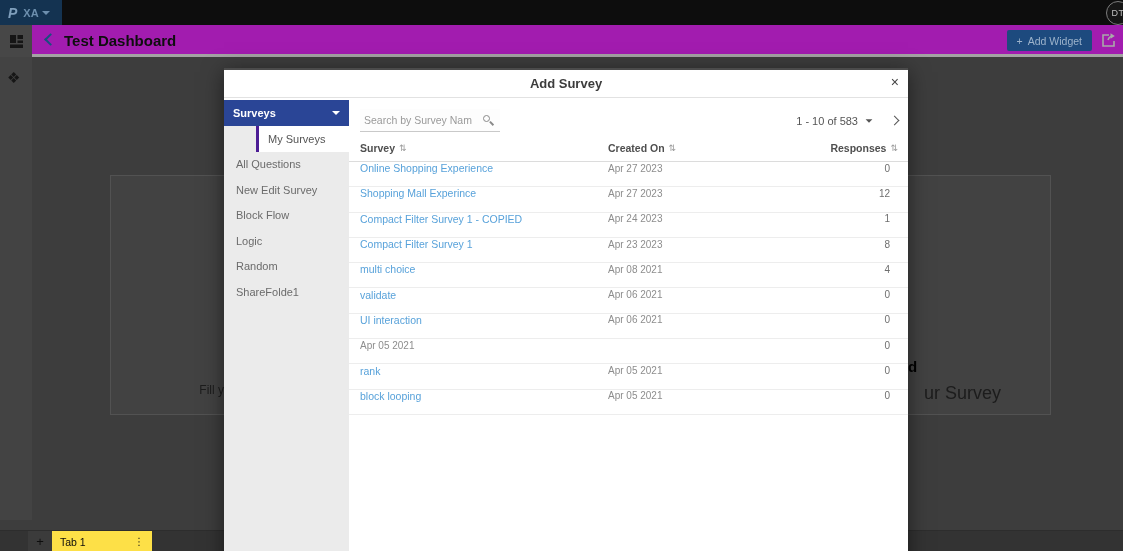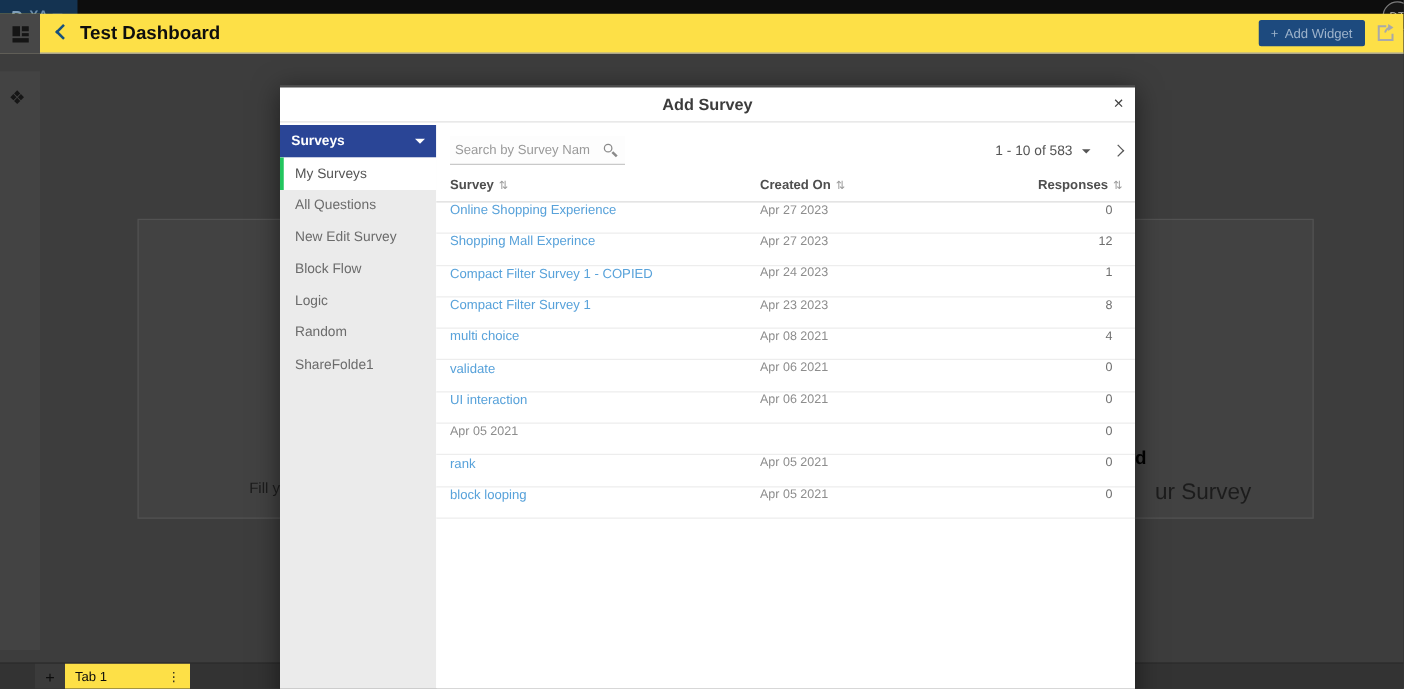--- a/index.html
+++ b/index.html
@@ -13,21 +13,21 @@
   .topbar { position:absolute; left:0; top:0; width:100%; height:25px; background:#0d0d0d; z-index:1; }
   .brand { position:absolute; left:0; top:0; width:62px; height:25px; background:#143351;
            display:flex; align-items:center; padding-left:8px; gap:6px; }
   .brand-logo { color:#7f9fbc; font-weight:700; font-size:14px; font-style:italic; }
   .brand-product { color:#6d8fae; font-size:11px; font-weight:600; display:flex; align-items:center; gap:3px; }
   .caret-down { width:0; height:0; border-left:4px solid transparent; border-right:4px solid transparent; border-top:4px solid #6d8fae; display:inline-block; }
   .avatar { position:absolute; right:-7px; top:1px; width:24px; height:24px; border-radius:50%;
             border:1px solid #7c7c7c; background:#161616; color:#c0c0c0; font-size:9px;
             display:flex; align-items:center; justify-content:center; letter-spacing:.5px; }
 
-  .pageheader { position:absolute; left:0; top:11px; width:100%; height:32px; background:#fde047; z-index:1; border-bottom:1px solid #a3a3a3; }
+  .pageheader { position:absolute; left:0; top:25px; width:100%; height:32px; background:#a21caf; z-index:1; border-bottom:3px solid #a3a3a3; }
   .railcell { position:absolute; left:0; top:0; width:32px; height:32px; background:#474747; display:flex; align-items:center; justify-content:center; }
   .backchev { position:absolute; left:46px; top:10px; width:9px; height:9px;
               border-left:2px solid #17507e; border-bottom:2px solid #17507e; transform:rotate(45deg); }
   .page-title { position:absolute; left:64px; top:7px; font-size:15px; font-weight:700; color:#0e0e0e; }
   .add-widget-btn { position:absolute; right:31px; top:5px; height:21px; padding:0 10px; background:#1d4a7e;
                     border:none; border-radius:2px; color:#9db3cb; font-size:10.5px; display:flex; align-items:center; gap:5px;
                     font-family:"Liberation Sans", sans-serif; }
   .share-btn { position:absolute; right:6px; top:6px; width:18px; height:18px; background:none; border:none; padding:0; }
 
   .leftrail { position:absolute; left:0; top:57px; width:32px; height:463px; background:#434343; z-index:1; }
@@ -53,21 +53,21 @@
   .modal-title { text-align:center; line-height:27px; font-size:13px; font-weight:600; color:#3c3c3c; }
   .modal-close { position:absolute; right:9px; top:5px; background:none; border:none; font-size:14px; color:#444;
                  font-family:"Liberation Sans", sans-serif; line-height:1; }
 
   .modal-body { position:absolute; left:0; top:30px; right:0; bottom:0; }
   .msidebar { position:absolute; left:0; top:0; width:125px; bottom:0; background:#ebebeb; }
   .msb-dropdown { height:26px; background:#2a4596; color:#fff; font-size:11px; font-weight:600;
                   display:flex; align-items:center; justify-content:space-between; padding:0 9px; }
   .msb-dropdown .caret-down { border-top-color:#fff; }
   .msb-item { height:25.5px; display:flex; align-items:center; padding-left:9px; font-size:11px; color:#6b6b6b; border-left:3px solid transparent; }
-  .msb-item.active { background:#fff; border-left:3px solid #22c55e; color:#555; }
+  .msb-item.active { background:#fff; border-left:3px solid #4c1d95; color:#555;margin-left:32px; }
 
   .mcontent { position:absolute; left:125px; top:0; right:0; bottom:0; background:#fff; }
   .search-wrap { position:absolute; left:11px; top:9px; width:140px; height:23px; border-bottom:1px solid #c9c9c9; background:#fdfdfd; }
   .search-input { width:112px; height:22px; border:none; outline:none; background:transparent; font-size:10.5px; color:#444;
                   padding-left:4px; font-family:"Liberation Sans", sans-serif; }
   .search-input::placeholder { color:#9a9a9a; }
   .mag { position:absolute; right:6px; top:5px; width:12px; height:12px; }
   .mag-circle { position:absolute; left:1px; top:1px; width:7px; height:7px; border:1.4px solid #8a8a8a; border-radius:50%; }
   .mag-tail { position:absolute; right:1px; bottom:0; width:5px; height:1.6px; background:#8a8a8a; transform:rotate(45deg); transform-origin:right bottom; }
 

